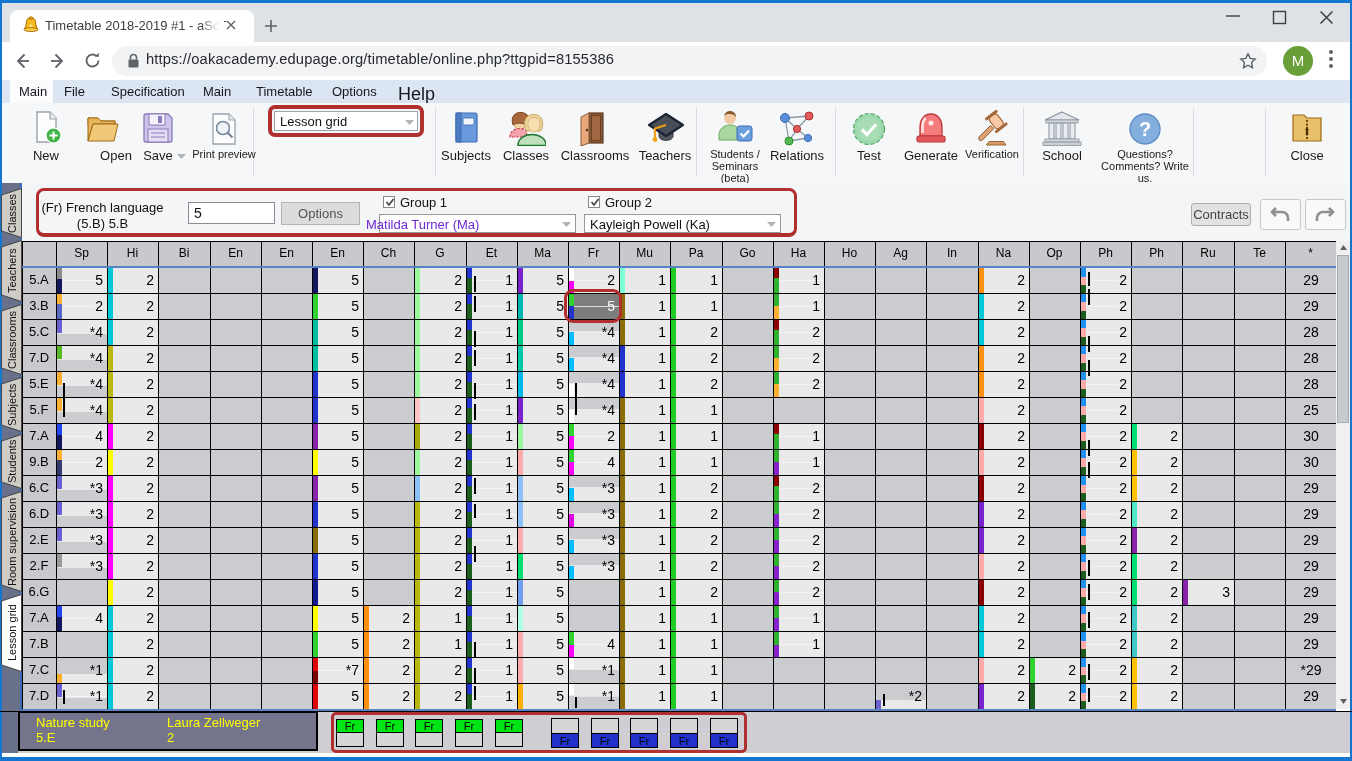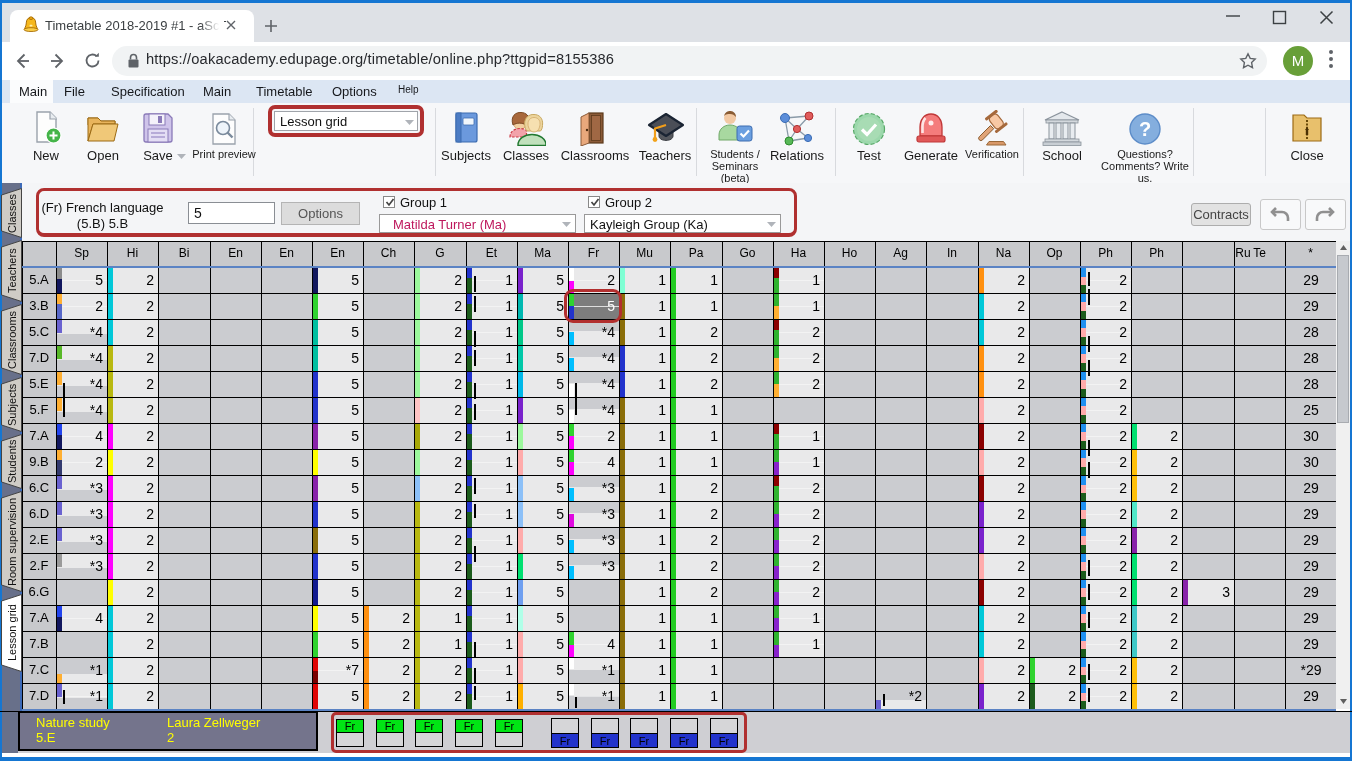--- a/index.html
+++ b/index.html
@@ -70,42 +70,42 @@
 <div class="a" style="left:1283px;top:46px;width:30px;height:30px;border-radius:50%;background:#689f38;color:#fff;font-size:15px;text-align:center;line-height:30px">M</div>
 <div class="a" style="left:1329px;top:50px;width:4px;height:4px;border-radius:50%;background:#5f6368;box-shadow:0 7px 0 #5f6368,0 14px 0 #5f6368"></div>
 <div class="a" style="left:2px;top:80px;width:1348px;height:23px;background:#dce6f3"></div>
 <div class="a" style="left:10px;top:80px;width:43px;height:23px;background:#fbfcfd"></div>
 <div class="a" style="left:19px;top:84px;font-size:13px;color:#16181c">Main</div>
 <div class="a" style="left:64px;top:84px;font-size:13px;color:#16181c">File</div>
 <div class="a" style="left:111px;top:84px;font-size:13px;color:#16181c">Specification</div>
 <div class="a" style="left:203px;top:84px;font-size:13px;color:#16181c">Main</div>
 <div class="a" style="left:256px;top:84px;font-size:13px;color:#16181c">Timetable</div>
 <div class="a" style="left:332px;top:84px;font-size:13px;color:#16181c">Options</div>
-<div class="a" style="left:398px;top:84px;font-size:10px;color:#16181c">Help</div>
+<div class="a" style="left:398px;top:84px;font-size:18px;color:#16181c">Help</div>
 <div class="a" style="left:2px;top:103px;width:1348px;height:80px;background:#f6f7f9"></div>
 <div class="sep" style="left:253px"></div>
 <div class="sep" style="left:435px"></div>
 <div class="sep" style="left:696px"></div>
 <div class="sep" style="left:835px"></div>
 <div class="sep" style="left:1023px"></div>
 <div class="sep" style="left:1193px"></div>
 <div class="sep" style="left:1265px"></div>
 <div class="a" style="left:28px;top:110px;width:36px;height:36px"><svg width="36" height="36" viewBox="0 0 36 36">
       <path d="M9 3h13l6 6v24H9z" fill="#fdfdfd" stroke="#9aa2ac" stroke-width="1.4" transform="translate(0,-1)"></path>
       <path d="M22 2v7h7" fill="#e8ecf0" stroke="#9aa2ac" stroke-width="1.2"></path>
       <circle cx="25.5" cy="25.5" r="7.5" fill="#44b449" stroke="#fff" stroke-width="1.2"></circle>
       <path d="M25.5 21.5v8M21.5 25.5h8" stroke="#fff" stroke-width="2"></path>
     </svg></div>
 <div class="tbBtn cap" style="left:-14px;top:148px;width:120px">New</div>
 <div class="a" style="left:85px;top:110px;width:36px;height:36px"><svg width="36" height="36" viewBox="0 0 36 36">
       <path d="M3 8h10l3 3h14v4H3z" fill="#d89c3c" stroke="#9c6a14" stroke-width="1"></path>
       <path d="M3 31V8h10l3 3h14v3H8z" fill="#e8b45c" stroke="#9c6a14" stroke-width="1"></path>
       <path d="M8 14h25l-4 17H3z" fill="#f0c878" stroke="#9c6a14" stroke-width="1"></path>
     </svg></div>
-<div class="tbBtn cap" style="left:43px;top:148px;width:120px">Open</div>
+<div class="tbBtn cap" style="left:56px;top:148px;width:120px">Open</div>
 <div class="a" style="left:140px;top:110px;width:36px;height:36px"><svg width="36" height="36" viewBox="0 0 36 36">
       <path d="M4 6a2 2 0 0 1 2-2h22l4 4v22a2 2 0 0 1-2 2H6a2 2 0 0 1-2-2z" fill="#cfc4ea" stroke="#8a7ab8" stroke-width="1.3"></path>
       <rect x="9" y="4" width="16" height="11" fill="#f4f2fa" stroke="#8a7ab8" stroke-width="1"></rect>
       <rect x="18" y="6" width="4" height="7" fill="#8a7ab8"></rect>
       <rect x="8" y="19" width="20" height="13" fill="#e4def4" stroke="#8a7ab8" stroke-width="1"></rect>
       <path d="M11 23h14M11 27h14" stroke="#a89ace" stroke-width="1.4"></path>
     </svg></div>
 <div class="tbBtn cap" style="left:98px;top:148px;width:120px">Save</div>
 <svg class="a" style="left:176px;top:152px" width="11" height="9" viewBox="0 0 11 9">
     <path d="M1 2l4.5 5L10 2z" fill="#b0b4ba"></path>
@@ -224,31 +224,31 @@
 <div class="a" style="left:30px;top:200px;width:145px;text-align:center;font-size:13px;color:#111;line-height:16px">(Fr) French language<br>(5.B) 5.B</div>
 <div class="a" style="left:188px;top:202px;width:87px;height:22px;background:#fff;border:1px solid #8a8e94"></div>
 <div class="a" style="left:194px;top:205px;font-size:14px;color:#111">5</div>
 <div class="a" style="left:281px;top:202px;width:79px;height:23px;background:#dcdcdc;border:1px solid #b4b4b4;color:#555;font-size:13px;text-align:center;line-height:22px">Options</div>
 <div class="a" style="left:383px;top:196px;width:12px;height:12px;background:#fff;border:1px solid #888"></div>
 <svg class="a" style="left:384px;top:196px" width="12" height="12" viewBox="0 0 12 12">
     <path d="M2.5 6l2.5 3 4.5-6" stroke="#444" stroke-width="1.7" fill="none"></path>
   </svg>
 <div class="a" style="left:400px;top:195px;font-size:13px;color:#111">Group 1</div>
 <div class="a" style="left:379px;top:214px;width:197px;height:19px;background:#fff;border:1px solid #999"></div>
-<div class="a" style="left:393px;top:217px;font-size:13px;color:#be185d">Matilda Turner (Ma)</div>
+<div class="a" style="left:366px;top:217px;font-size:13px;color:#6d28d9">Matilda Turner (Ma)</div>
 <svg class="a" style="left:561px;top:221px" width="11" height="7" viewBox="0 0 11 7">
     <path d="M1 1l4.5 5L10 1z" fill="#b0b4ba"></path>
   </svg>
 <div class="a" style="left:588px;top:196px;width:12px;height:12px;background:#fff;border:1px solid #888"></div>
 <svg class="a" style="left:589px;top:196px" width="12" height="12" viewBox="0 0 12 12">
     <path d="M2.5 6l2.5 3 4.5-6" stroke="#444" stroke-width="1.7" fill="none"></path>
   </svg>
 <div class="a" style="left:605px;top:195px;font-size:13px;color:#111">Group 2</div>
 <div class="a" style="left:584px;top:214px;width:197px;height:19px;background:#fff;border:1px solid #999"></div>
-<div class="a" style="left:590px;top:217px;font-size:13px;color:#111">Kayleigh Group (Ka)</div>
+<div class="a" style="left:590px;top:217px;font-size:13px;color:#111">Kayleigh Powell (Ka)</div>
 <svg class="a" style="left:766px;top:221px" width="11" height="7" viewBox="0 0 11 7">
     <path d="M1 1l4.5 5L10 1z" fill="#b0b4ba"></path>
   </svg>
 <div class="a" style="left:1191px;top:203px;width:60px;height:23px;background:#e2e2e2;border:1px solid #adadad;border-radius:3px;color:#444;font-size:13px;text-align:center;line-height:21px">Contracts</div>
 <div class="a" style="left:1260px;top:199px;width:41px;height:31px;background:#f8f9fa;border:1px solid #c8c8c8;border-radius:3px"></div>
 <svg class="a" style="left:1270px;top:206px" width="21" height="17" viewBox="0 0 21 17">
     <path d="M6 2L2 6l4 4" stroke="#909090" stroke-width="2.6" fill="none"></path>
     <path d="M2 6h10a6 6 0 0 1 6 6v3" stroke="#909090" stroke-width="2.6" fill="none"></path>
   </svg>
 <div class="a" style="left:1305px;top:199px;width:41px;height:31px;background:#f8f9fa;border:1px solid #c8c8c8;border-radius:3px"></div>
@@ -1092,21 +1092,21 @@
 <div class="hdtxt" style="left:670px;top:241px;width:52px">Pa</div>
 <div class="hdtxt" style="left:722px;top:241px;width:51px">Go</div>
 <div class="hdtxt" style="left:773px;top:241px;width:51px">Ha</div>
 <div class="hdtxt" style="left:824px;top:241px;width:51px">Ho</div>
 <div class="hdtxt" style="left:875px;top:241px;width:51px">Ag</div>
 <div class="hdtxt" style="left:926px;top:241px;width:52px">In</div>
 <div class="hdtxt" style="left:978px;top:241px;width:51px">Na</div>
 <div class="hdtxt" style="left:1029px;top:241px;width:51px">Op</div>
 <div class="hdtxt" style="left:1080px;top:241px;width:51px">Ph</div>
 <div class="hdtxt" style="left:1131px;top:241px;width:51px">Ph</div>
-<div class="hdtxt" style="left:1217px;top:241px;width:52px">Ru</div>
+<div class="hdtxt" style="left:1182px;top:241px;width:52px">Ru</div>
 <div class="hdtxt" style="left:1234px;top:241px;width:51px">Te</div>
 <div class="hdtxt" style="left:1285px;top:241px;width:51px">*</div>
 <div class="rh" style="top:267px">5.A</div>
 <div class="rh" style="top:293px">3.B</div>
 <div class="rh" style="top:319px">5.C</div>
 <div class="rh" style="top:345px">7.D</div>
 <div class="rh" style="top:371px">5.E</div>
 <div class="rh" style="top:397px">5.F</div>
 <div class="rh" style="top:423px">7.A</div>
 <div class="rh" style="top:449px">9.B</div>

